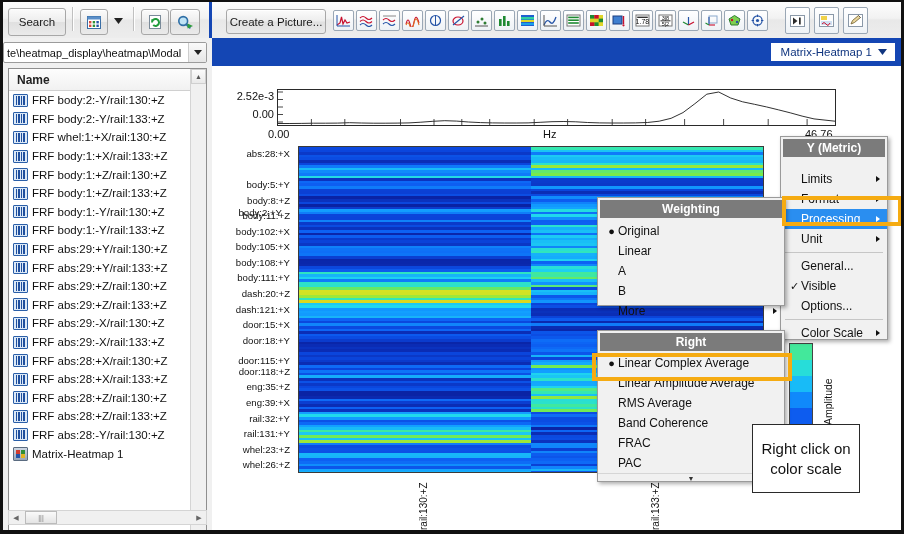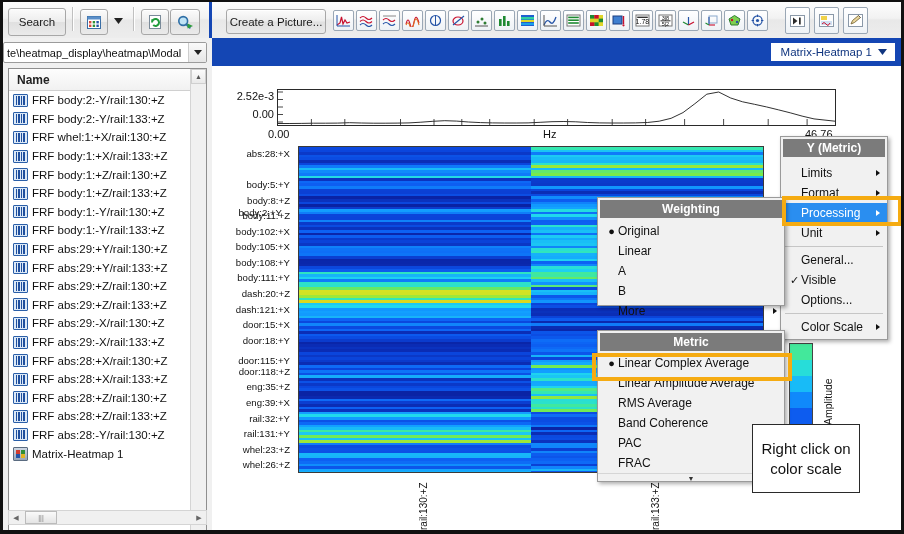--- a/index.html
+++ b/index.html
@@ -858,21 +858,21 @@
 
   <div class="abs cscale" style="left:789px;top:343px;width:24px;height:130px;">
     <div id="cs-grad" style="width: 100%; height: 100%; background: linear-gradient(rgb(67, 232, 155) 0%, rgb(67, 232, 155) 12.5%, rgb(39, 221, 217) 12.5%, rgb(39, 221, 217) 25%, rgb(24, 187, 247) 25%, rgb(24, 187, 247) 37.5%, rgb(16, 137, 251) 37.5%, rgb(16, 137, 251) 50%, rgb(13, 92, 239) 50%, rgb(13, 92, 239) 62.5%, rgb(11, 67, 217) 62.5%, rgb(11, 67, 217) 75%, rgb(11, 48, 186) 75%, rgb(11, 48, 186) 87.5%, rgb(10, 34, 163) 87.5%, rgb(10, 34, 163) 100%);"></div>
   </div>
   <div class="abs" style="left:822px;top:425px;height:1px;width:1px;">
     <div class="cs-label">Amplitude</div>
   </div>
 
   <div class="abs menu" style="left:780px;top:136px;width:108px;height:204px;">
     <div class="menu-title">Y (Metric)</div>
-    <div id="ymetric-items" style="padding-top:6px;">
+    <div id="ymetric-items" style="padding-top:12px;">
         <div class="mi">
           <span class="chk"></span>
           <span>Limits</span>
           <span class="arrow"></span>
         </div>
         <div class="mi">
           <span class="chk"></span>
           <span>Format</span>
           <span class="arrow"></span>
         </div>
@@ -929,45 +929,45 @@
         </div>
         <div class="mi">
           <span class="bullet"></span>
           <span>More</span>
           <span class="arrow"></span>
         </div>
       </div>
   </div>
 
   <div class="abs menu" style="left:597px;top:330px;width:188px;height:152px;">
-    <div class="menu-title">Metric</div>
+    <div class="menu-title">Right</div>
     <div id="metric-items" style="padding-top:2px;">
         <div class="mi">
           <span class="bullet">●</span>
           <span>Linear Complex Average</span>
         </div>
         <div class="mi">
           <span class="bullet"></span>
           <span>Linear Amplitude Average</span>
         </div>
         <div class="mi">
           <span class="bullet"></span>
           <span>RMS Average</span>
         </div>
         <div class="mi">
           <span class="bullet"></span>
           <span>Band Coherence</span>
         </div>
         <div class="mi">
           <span class="bullet"></span>
+          <span>FRAC</span>
+        </div>
+        <div class="mi">
+          <span class="bullet"></span>
           <span>PAC</span>
-        </div>
-        <div class="mi">
-          <span class="bullet"></span>
-          <span>FRAC</span>
         </div>
       </div>
     <div class="mscroll">▼</div>
   </div>
 
   <div class="abs hl" style="left:782px;top:196px;width:120px;height:30px;"></div>
   <div class="abs hl" style="left:592px;top:353px;width:200px;height:28px;"></div>
 
   <div class="abs callout" style="left:752px;top:424px;width:108px;height:69px;">
     <span>Right click on color scale</span>

